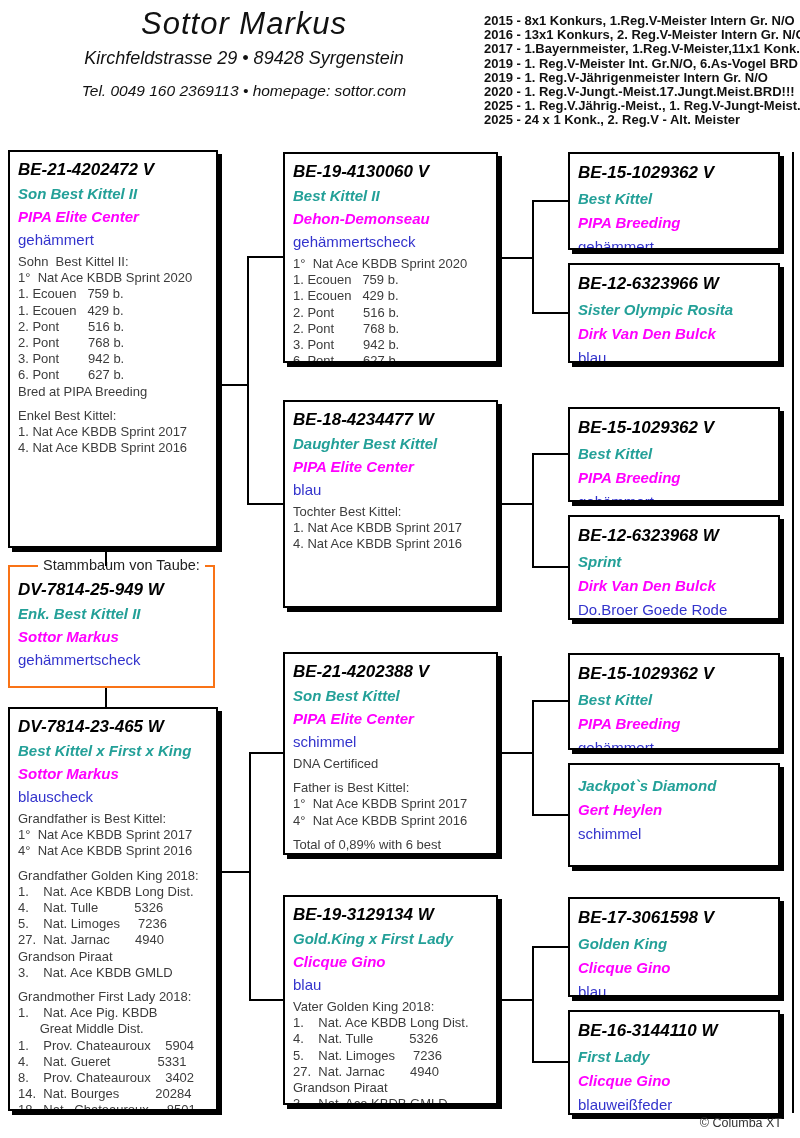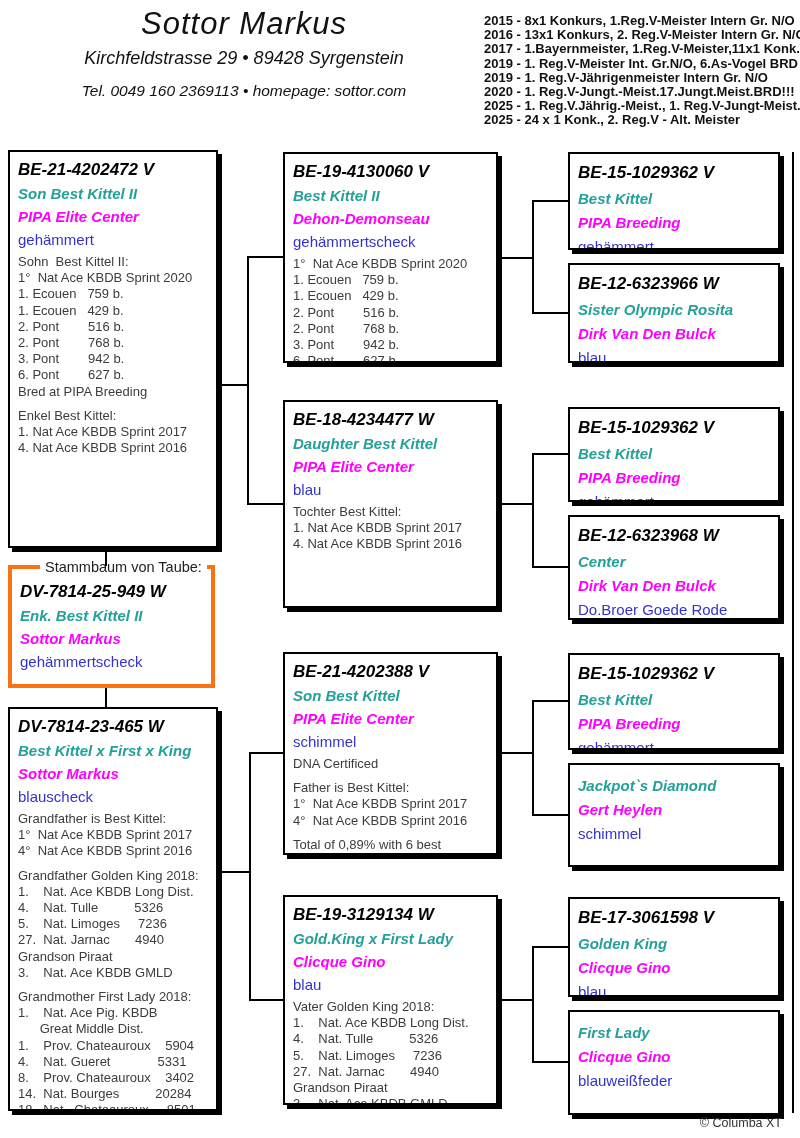--- a/index.html
+++ b/index.html
@@ -18,21 +18,21 @@
   .ring{font-size:17px;font-weight:bold;font-style:italic;color:#000;margin:3px 0 5px 0;}
   .pname{font-size:15px;font-weight:bold;font-style:italic;color:#23a098;margin:4px 0;}
   .breeder{font-size:15px;font-weight:bold;font-style:italic;color:#ff00ff;margin:6px 0;}
   .plumage{font-size:15px;color:#3333cc;margin:6px 0 6px 0;}
   .gen3 .ring{margin:4px 0 7px 0;}
   .gen3 .pname,.gen3 .breeder{margin:7px 0;}
   .gen3 .plumage{margin:7px 0;}
   .details{font-size:13px;color:#3c3c3c;line-height:16.2px;white-space:pre;}
   .details .blank{height:8px;}
   
-  .subject{position:absolute;border:4px solid #f97316;background:#fff;box-sizing:border-box;
+  .subject{position:absolute;border:2px solid #f97316;background:#fff;box-sizing:border-box;
            padding:10px 8px 4px 8px;}
   .subject .legend{position:absolute;top:-10px;left:28px;background:#fff;padding:0 5px;
            font-size:14.5px;color:#222;font-style:normal;}
   
   .ln{position:absolute;background:#000;}
   .copyright{position:absolute;right:18px;top:1116px;font-size:12.5px;color:#333;}
 </style>
 </head>
 <body>
 
@@ -117,21 +117,21 @@
 
   <div class="box gen3" style="left:568px;top:407px;width:212px;height:95px">
     <div class="ring">BE-15-1029362 V</div>
     <div class="pname">Best Kittel</div>
     <div class="breeder">PIPA Breeding</div>
     <div class="plumage">gehämmert</div>
   </div>
 
   <div class="box gen3" style="left:568px;top:515px;width:212px;height:105px">
     <div class="ring">BE-12-6323968 W</div>
-    <div class="pname">Center</div>
+    <div class="pname">Sprint</div>
     <div class="breeder">Dirk Van Den Bulck</div>
     <div class="plumage">Do.Broer Goede Rode</div>
   </div>
 
   <div class="box gen3" style="left:568px;top:653px;width:212px;height:97px">
     <div class="ring">BE-15-1029362 V</div>
     <div class="pname">Best Kittel</div>
     <div class="breeder">PIPA Breeding</div>
     <div class="plumage">gehämmert</div>
   </div>
@@ -143,20 +143,21 @@
   </div>
 
   <div class="box gen3" style="left:568px;top:897px;width:212px;height:100px">
     <div class="ring">BE-17-3061598 V</div>
     <div class="pname">Golden King</div>
     <div class="breeder">Clicque Gino</div>
     <div class="plumage">blau</div>
   </div>
 
   <div class="box gen3" style="left:568px;top:1010px;width:212px;height:105px">
+    <div class="ring">BE-16-3144110 W</div>
     <div class="pname">First Lady</div>
     <div class="breeder">Clicque Gino</div>
     <div class="plumage">blauweißfeder</div>
   </div>
 
   <div class="ln" style="left:105px;top:548px;width:2px;height:18px"></div>
   <div class="ln" style="left:105px;top:688px;width:2px;height:20px"></div>
   <div class="ln" style="left:218px;top:384px;width:30px;height:2px"></div>
   <div class="ln" style="left:247px;top:257px;width:2px;height:248px"></div>
   <div class="ln" style="left:247px;top:256px;width:36px;height:2px"></div>

